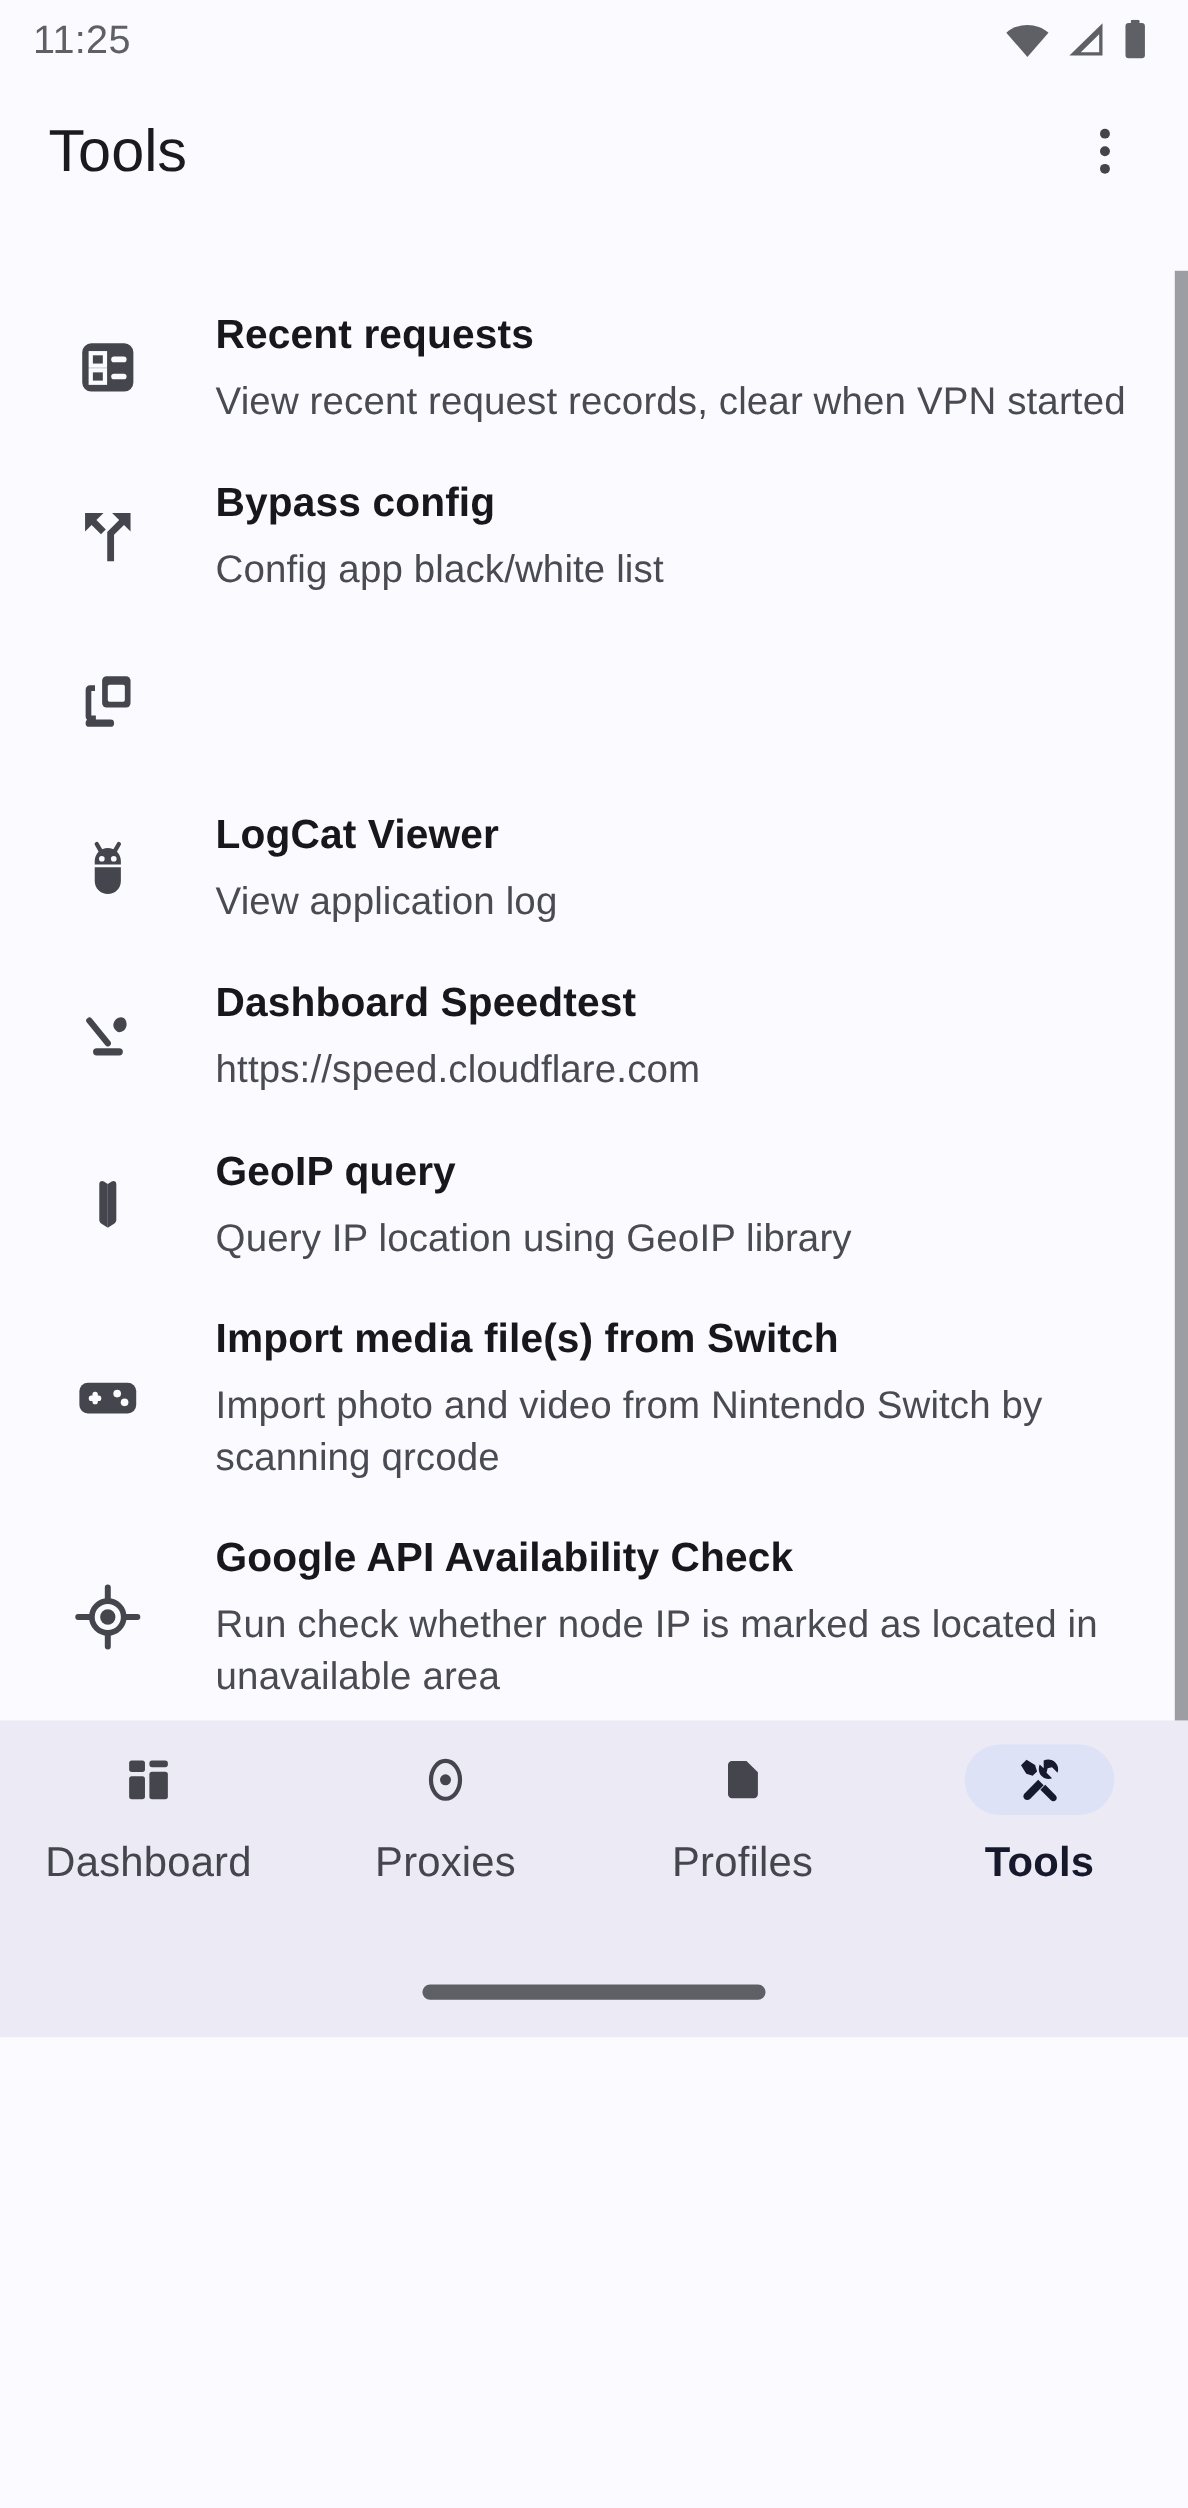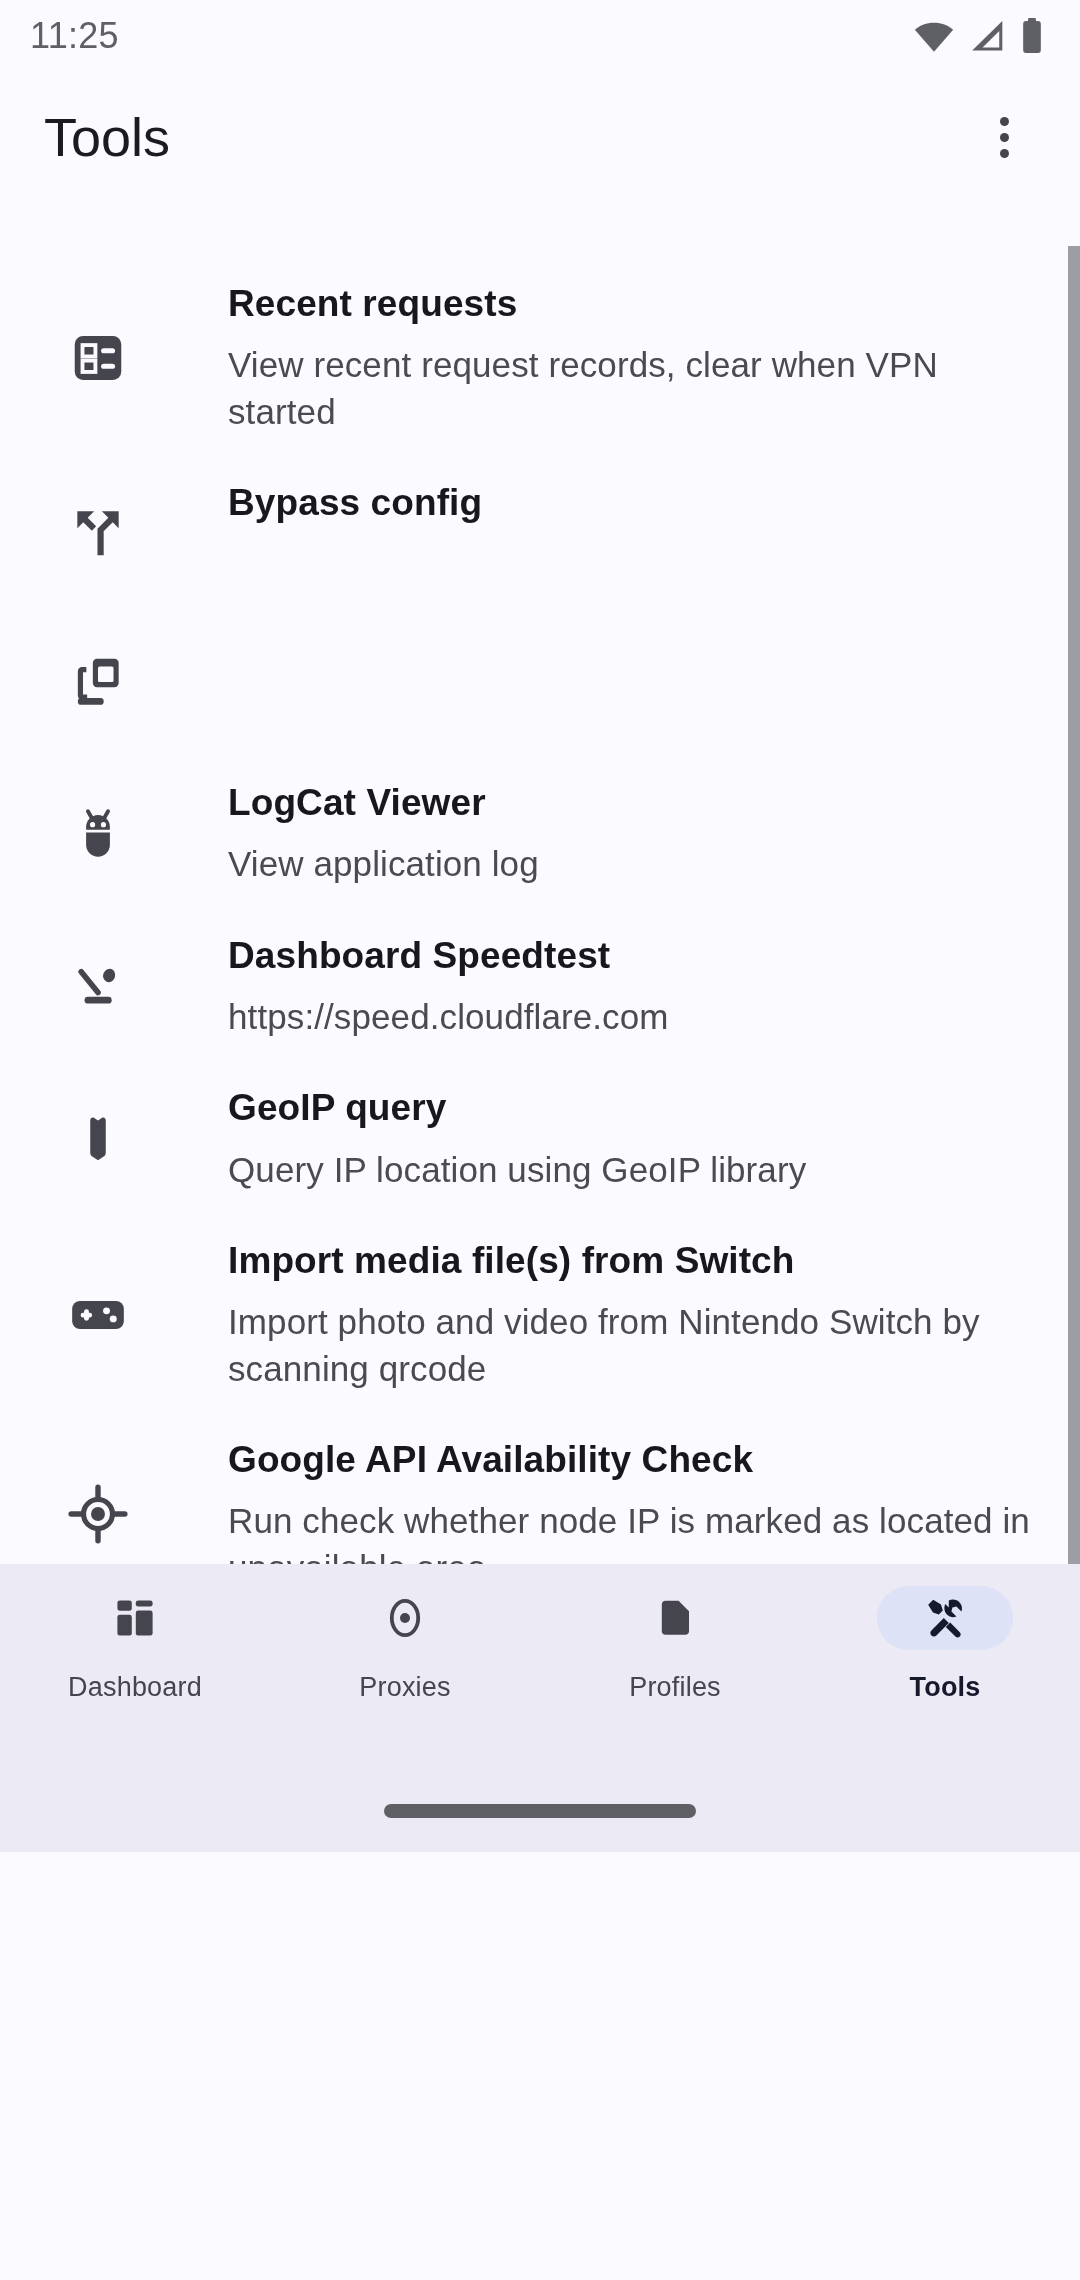--- a/index.html
+++ b/index.html
@@ -46,21 +46,20 @@
   
   .list-wrap {
     position:absolute; top:246px; left:0; width:1080px; height:1746px;
     overflow:hidden; background:#fbfaff;
   }
   .list { position:relative; width:1080px; padding-top:12px; }
   .row {
     position:relative; display:flex; align-items:flex-start;
     padding:22px 36px 22px 0; min-height:150px;
     cursor:pointer;
-    gap:32px;
   }
   .row-icon {
     flex:0 0 196px; display:flex; align-items:center; justify-content:center;
     align-self:center; color:#45464d;
   }
   .row-icon svg { display:block; }
   .row-text { flex:1 1 auto; padding-right:10px; }
   .row-title {
     font-size:37px; font-weight:700; color:#18181c;
     line-height:1.30; letter-spacing:0.1px;
@@ -93,21 +92,21 @@
     cursor:pointer;
   }
   .nav-pill {
     width:136px; height:64px; border-radius:32px;
     display:flex; align-items:center; justify-content:center;
     color:#45464d;
   }
   .nav-item.active .nav-pill { background:#dde2f6; color:#171a2c; }
   .nav-pill svg { display:block; }
   .nav-label {
-    margin-top:22px; font-size:27px; color:#45464d; letter-spacing:0.2px;
+    margin-top:22px; font-size:38px; color:#45464d; letter-spacing:0.2px;
   }
   .nav-item.active .nav-label { color:#16182c; font-weight:700; }
 
   .gesture-bar {
     position:absolute; left:50%; transform:translateX(-50%); bottom:34px;
     width:312px; height:14px; border-radius:7px; background:#5f6066;
   }
 </style>
 </head>
 <body>
@@ -167,20 +166,21 @@
 
       <div class="row">
         <div class="row-icon">
           <svg width="62" height="62" viewBox="0 0 24 24">
             <path fill="#45464d" d="M13.5 4h6.5v6.5l-2.3-2.3-3.5 3.5v9.3h-2.4v-10.3l4.2-4.2-2.5-2.5z"></path>
             <path fill="#45464d" d="M10.5 4H4v6.5l2.3-2.3 3.3 3.3 1.7-1.7-3.3-3.3 2.5-2.5z"></path>
           </svg>
         </div>
         <div class="row-text">
           <div class="row-title">Bypass config</div>
+          <div class="row-sub">Config app black/white list</div>
         </div>
       </div>
 
       <div class="row">
         <div class="row-icon">
           <svg width="62" height="62" viewBox="0 0 24 24">
             <rect x="10" y="3" width="10" height="11" rx="1.6" fill="#45464d"></rect>
             <rect x="12" y="6" width="6" height="6" rx="0.6" fill="#fbfaff"></rect>
             <path fill="#45464d" d="M7.5 6.2H5.8c-.9 0-1.6.7-1.6 1.6v9.4c0 .9.7 1.6 1.6 1.6h2v-2H6.2V8.2h1.3v-2z"></path>
             <rect x="4.2" y="18.2" width="10" height="2.6" rx="1.2" fill="#45464d"></rect>

